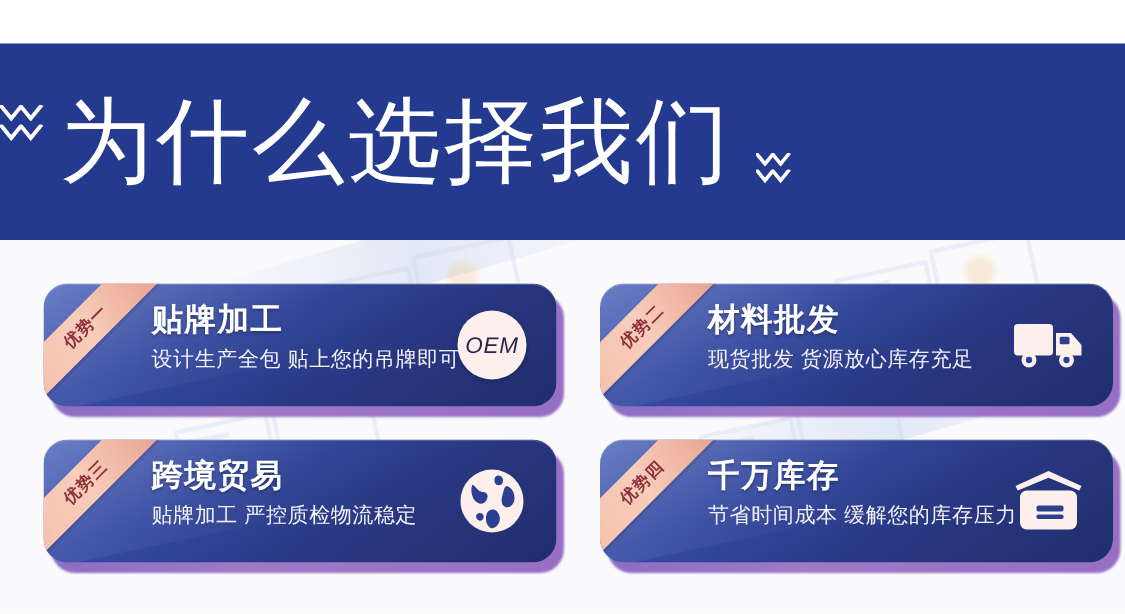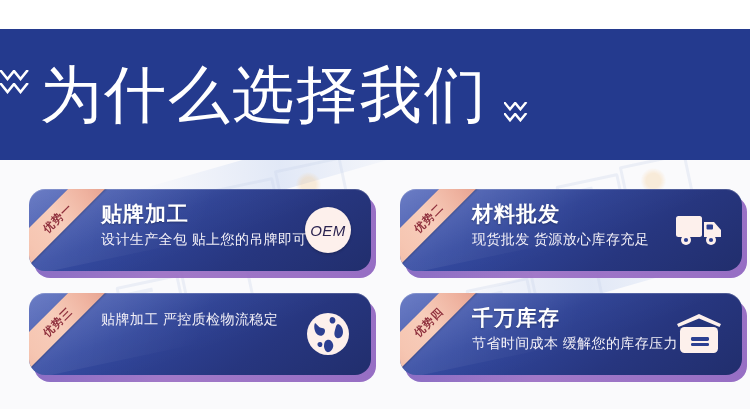--- a/index.html
+++ b/index.html
@@ -437,20 +437,21 @@
 
           <div class="ribbon-wrap">
             <div class="ribbon-tail tail-top"></div>
             <div class="ribbon-tail tail-left"></div>
             <div class="ribbon">
               <span class="ribbon-label">优势三</span>
             </div>
           </div>
 
           <div class="card-text">
+            <div class="card-title">跨境贸易</div>
             <div class="card-sub">贴牌加工 严控质检物流稳定</div>
           </div>
 
           <div class="card-icon">
             <svg width="46" height="46" viewBox="0 0 46 46" aria-hidden="true">
               <circle cx="23" cy="23" r="21" fill="#fdf0ec"></circle>
               <path d="M10 12 C13 14 14 17 17 17 C20 17 21 20 19 23 C17 26 13 25 11 22 C9.5 19.5 8.5 15 10 12 Z" fill="#2c3f91"></path>
               <path d="M22 29 C25 28 27 30 28 33 C29 36 27 40 24 41 C21 42 19 38 19 35 C19 32 20 29.5 22 29 Z" fill="#2c3f91"></path>
               <path d="M27 6 C30 6 31 9 30 11 C29 13 26 13 25 11 C24 9 25 6 27 6 Z" fill="#2c3f91"></path>
               <path d="M33 13 C36 14 38 17 38 21 C38 25 35 28 32 27 C29 26 29 22 30 19 C31 16 31 13.5 33 13 Z" fill="#2c3f91"></path>

